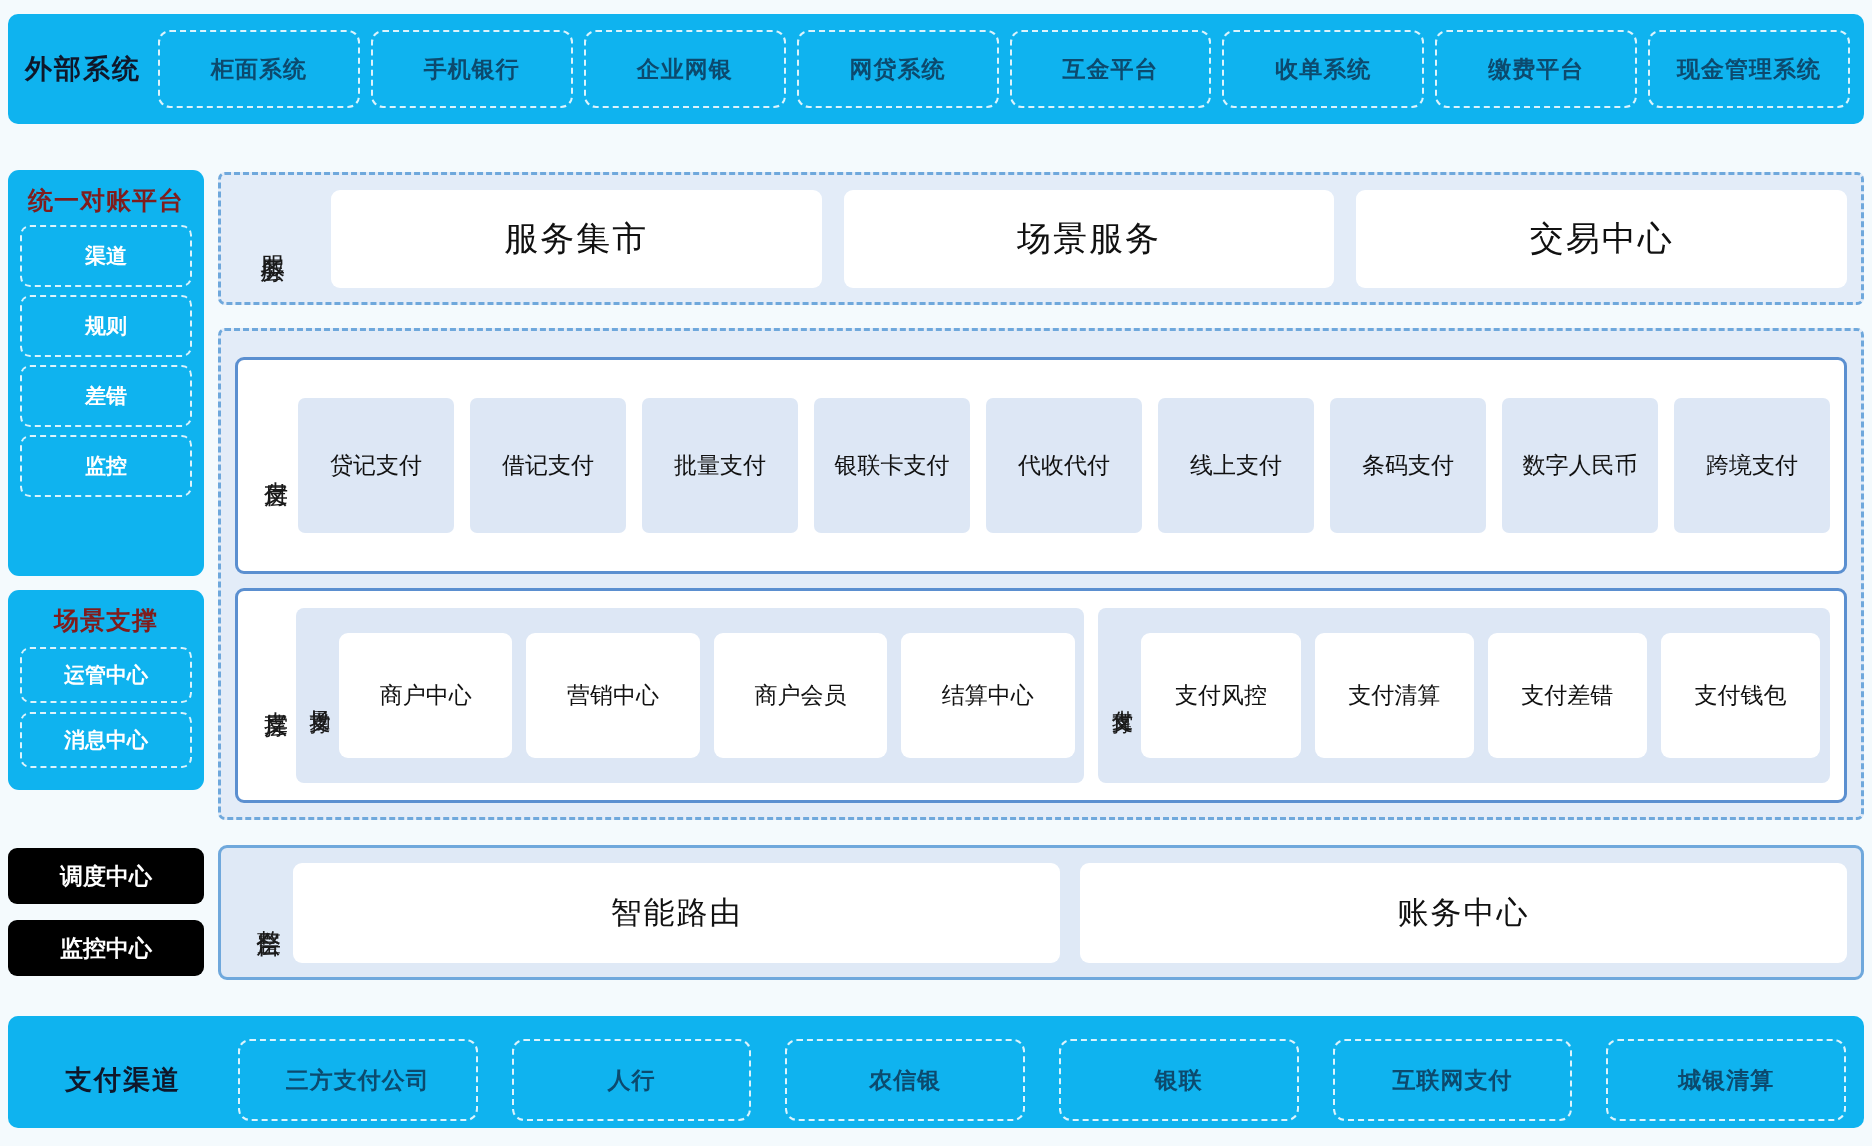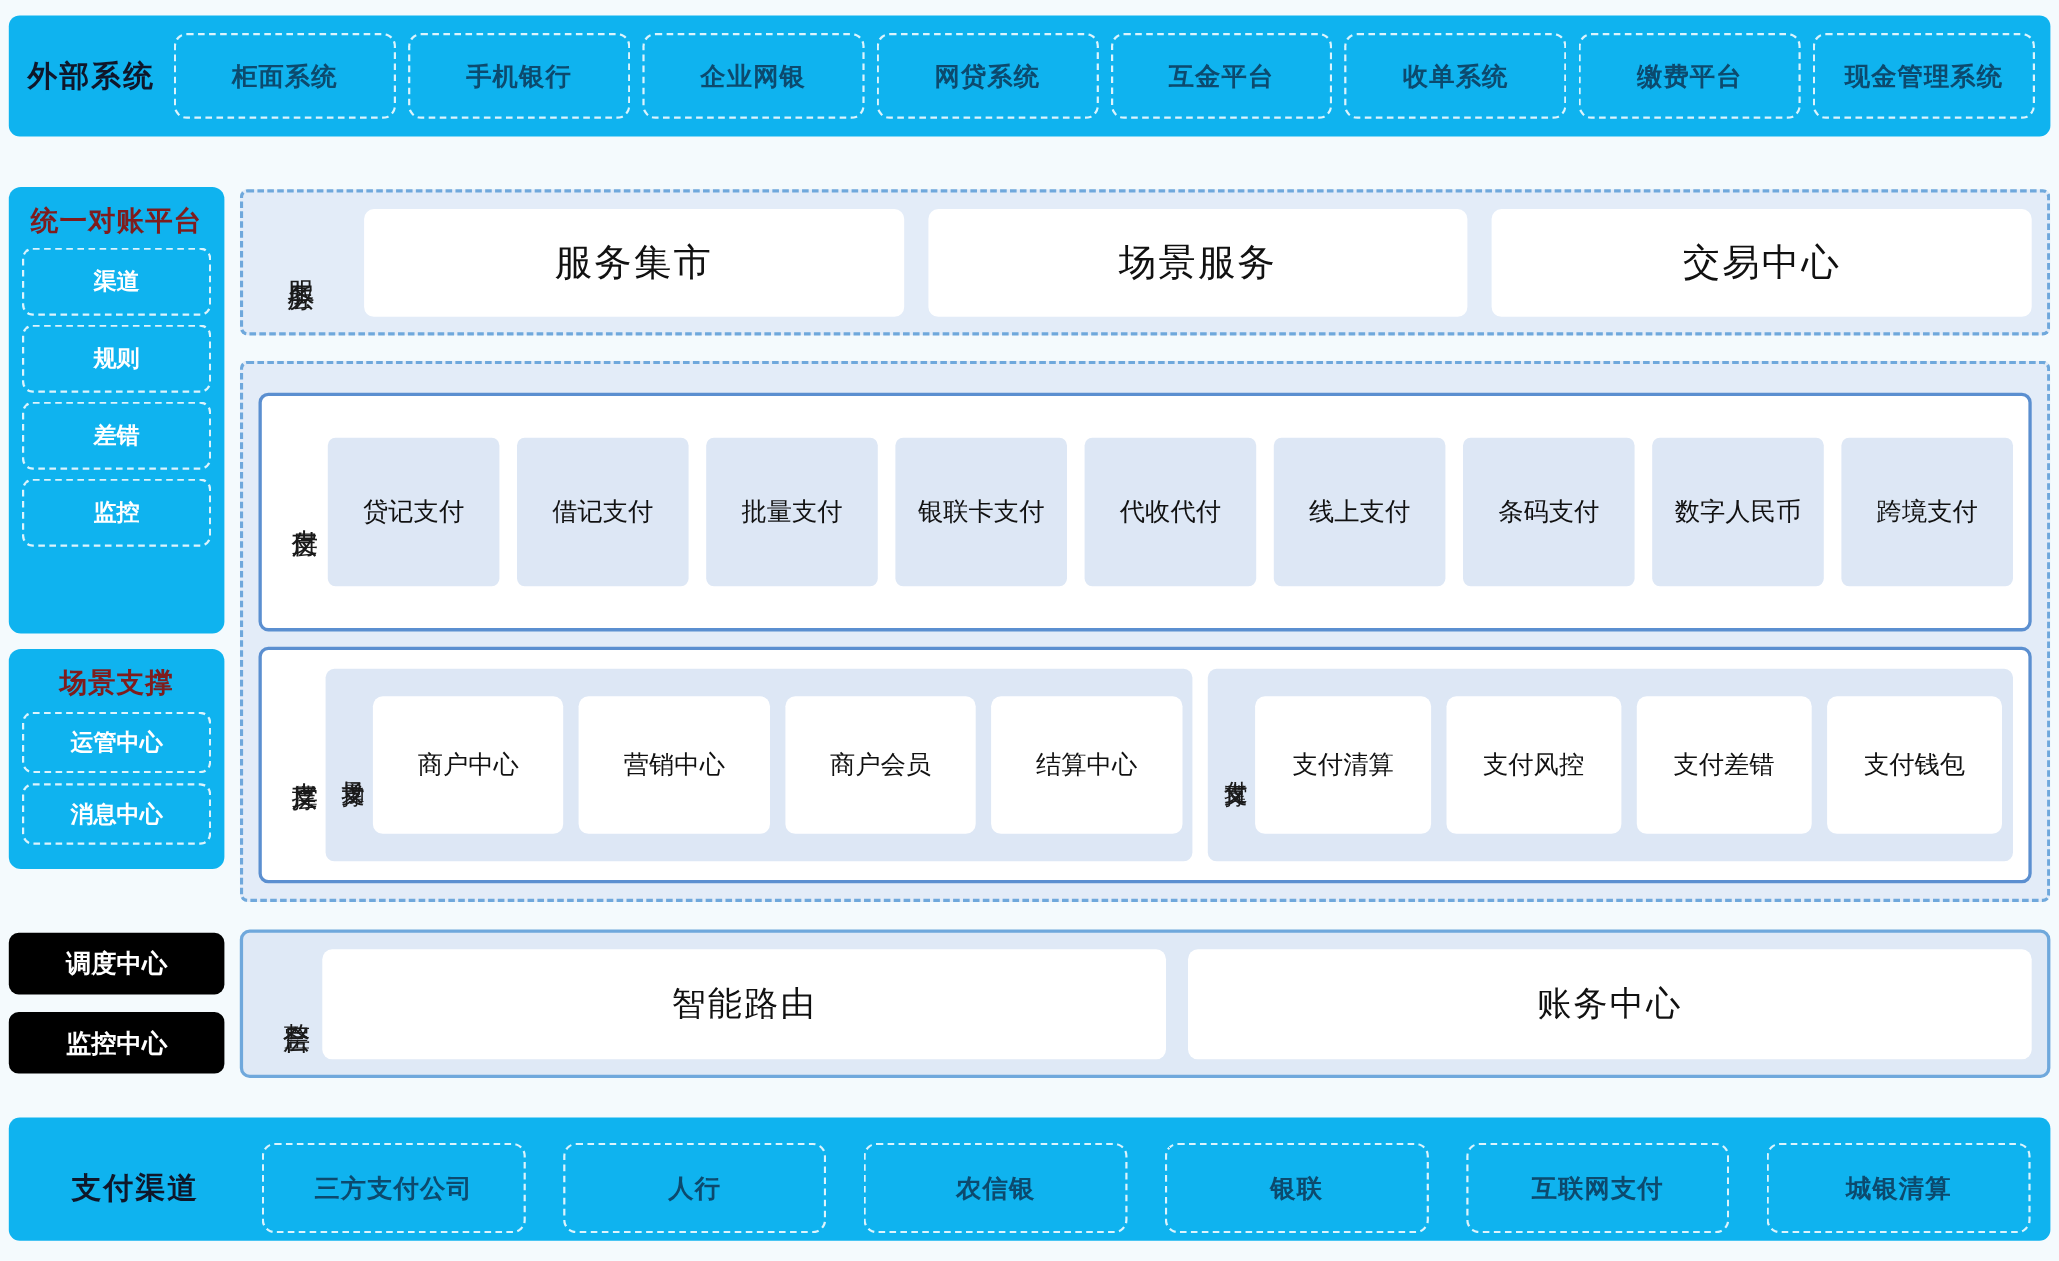--- a/index.html
+++ b/index.html
@@ -372,22 +372,22 @@
             <div class="white-card">商户中心</div>
             <div class="white-card">营销中心</div>
             <div class="white-card">商户会员</div>
             <div class="white-card">结算中心</div>
           </div>
         </div>
 
         <div class="subgroup" id="subgroup-pay">
           <div class="vlabel-sm">支付支撑</div>
           <div class="cards">
+            <div class="white-card">支付风控</div>
             <div class="white-card">支付清算</div>
-            <div class="white-card">支付风控</div>
             <div class="white-card">支付差错</div>
             <div class="white-card">支付钱包</div>
           </div>
         </div>
 
       </div>
     </div>
 
   </div>
 

